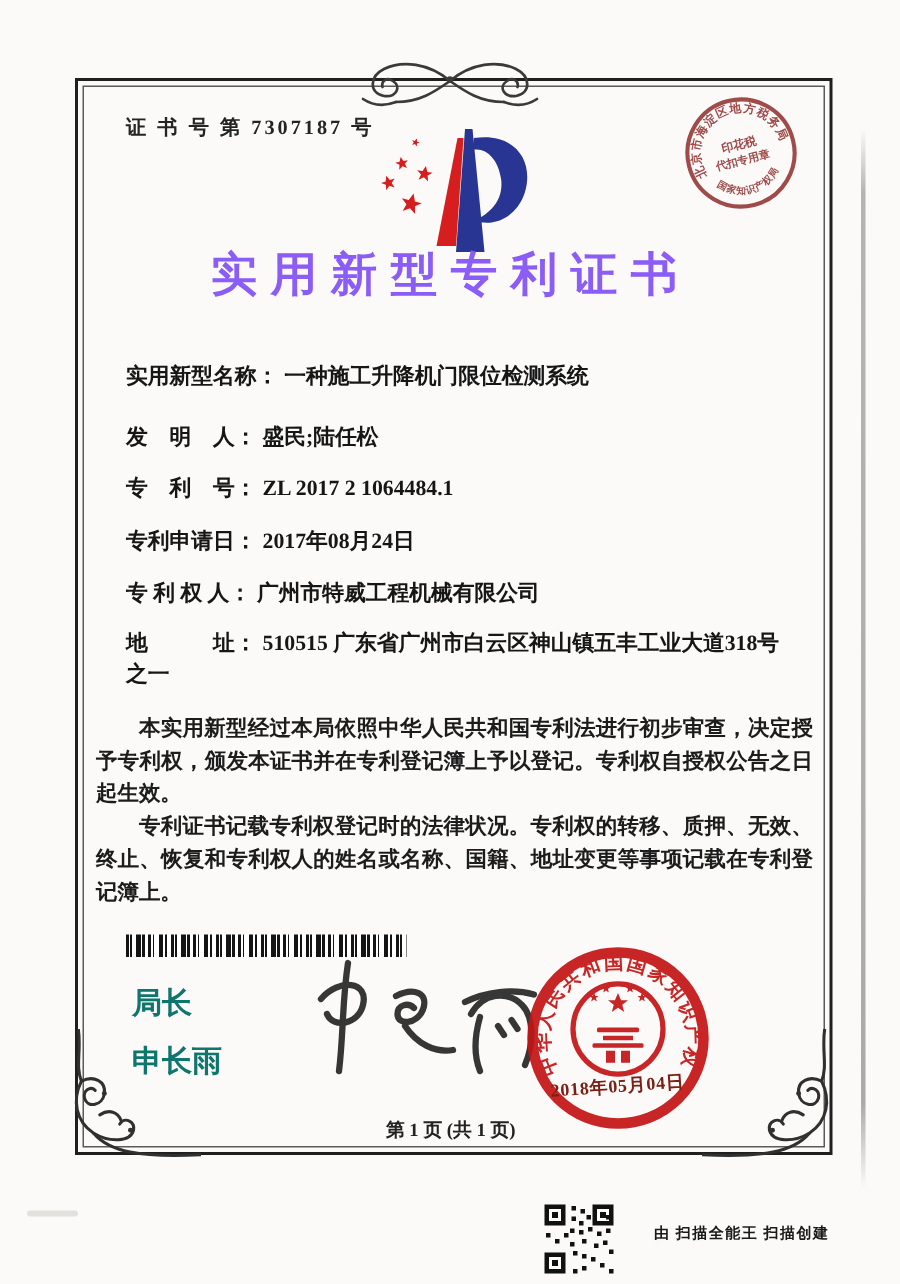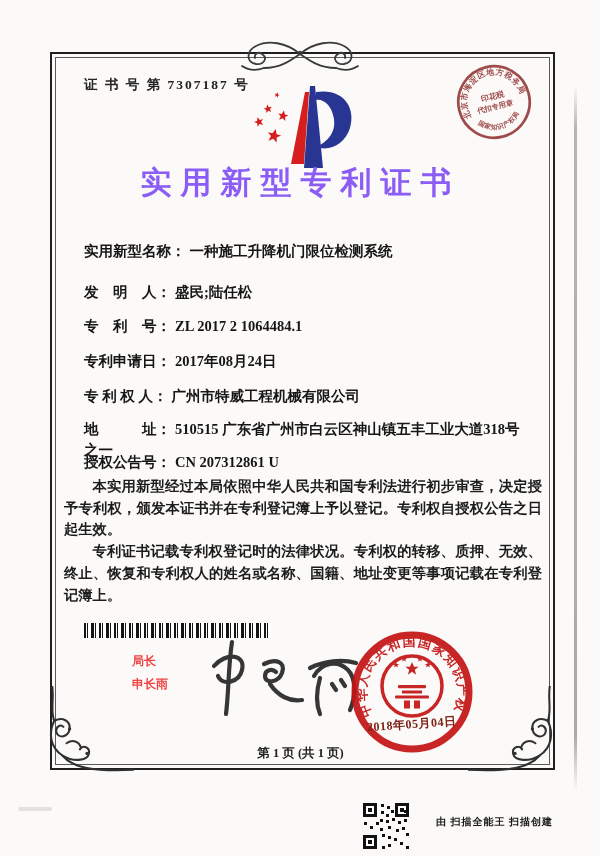--- a/index.html
+++ b/index.html
@@ -39,21 +39,21 @@
   }
   .bodytext p{margin:0;text-indent:2em;}
   
   .barcode{
     left:84px;top:623px;width:187px;height:15px;
     background:repeating-linear-gradient(90deg,
       #141414 0 2px,#fff 2px 3px,#141414 3px 4px,#fff 4px 7px,
       #141414 7px 10px,#fff 10px 11px,#141414 11px 12.5px,#fff 12.5px 15px);
   }
   
-  .director{left:88px;top:650px;font-size:12px;font-weight:700;line-height:1.95;color:#ef4444;margin-left:44px;}
+  .director{left:88px;top:650px;font-size:20px;font-weight:700;line-height:1.95;color:#0f766e;}
   .sig-svg{left:198px;top:626px;}
   
   .page-info{left:50px;top:745px;width:501px;text-align:center;font-size:12.5px;font-weight:600;color:#222;}
   .scan-caption{left:436px;top:815px;font-size:10px;font-weight:700;letter-spacing:1px;color:#1a1a1a;}
   
   .page-edge{left:574px;top:86px;width:2.5px;height:706px;
     background:linear-gradient(#fbfaf8, #8f8f8f 6%, #7f7f7f 92%, #fbfaf8);opacity:.65;}
   .smudge{left:18px;top:807px;width:34px;height:4px;background:#d7d5d2;border-radius:2px;opacity:.7;}
   
   .seal-ring-text{font-size:13px;letter-spacing:1.5px;font-weight:700;}
@@ -143,21 +143,20 @@
 <div class="abs frow" style="top:351px">
   <span class="lab">专利申请日：</span><span>2017年08月24日</span>
 </div>
 <div class="abs frow" style="top:386px">
   <span class="lab">专 利 权 人：</span><span>广州市特威工程机械有限公司</span>
 </div>
 <div class="abs frow" style="top:419px">
   <span class="lab">地　　　址：</span><span>510515 广东省广州市白云区神山镇五丰工业大道318号之一</span>
 </div>
 <div class="abs frow frow-grant" style="top:452px">
-  <span><span class="lab">授权公告号：</span><span>CN 207312861 U</span></span>
 </div>
 
 <div class="abs bodytext">
   <p>本实用新型经过本局依照中华人民共和国专利法进行初步审查，决定授予专利权，颁发本证书并在专利登记簿上予以登记。专利权自授权公告之日起生效。</p>
   <p>专利证书记载专利权登记时的法律状况。专利权的转移、质押、无效、终止、恢复和专利权人的姓名或名称、国籍、地址变更等事项记载在专利登记簿上。</p>
 </div>
 
 <div class="abs barcode"></div>
 
 <div class="abs director">

